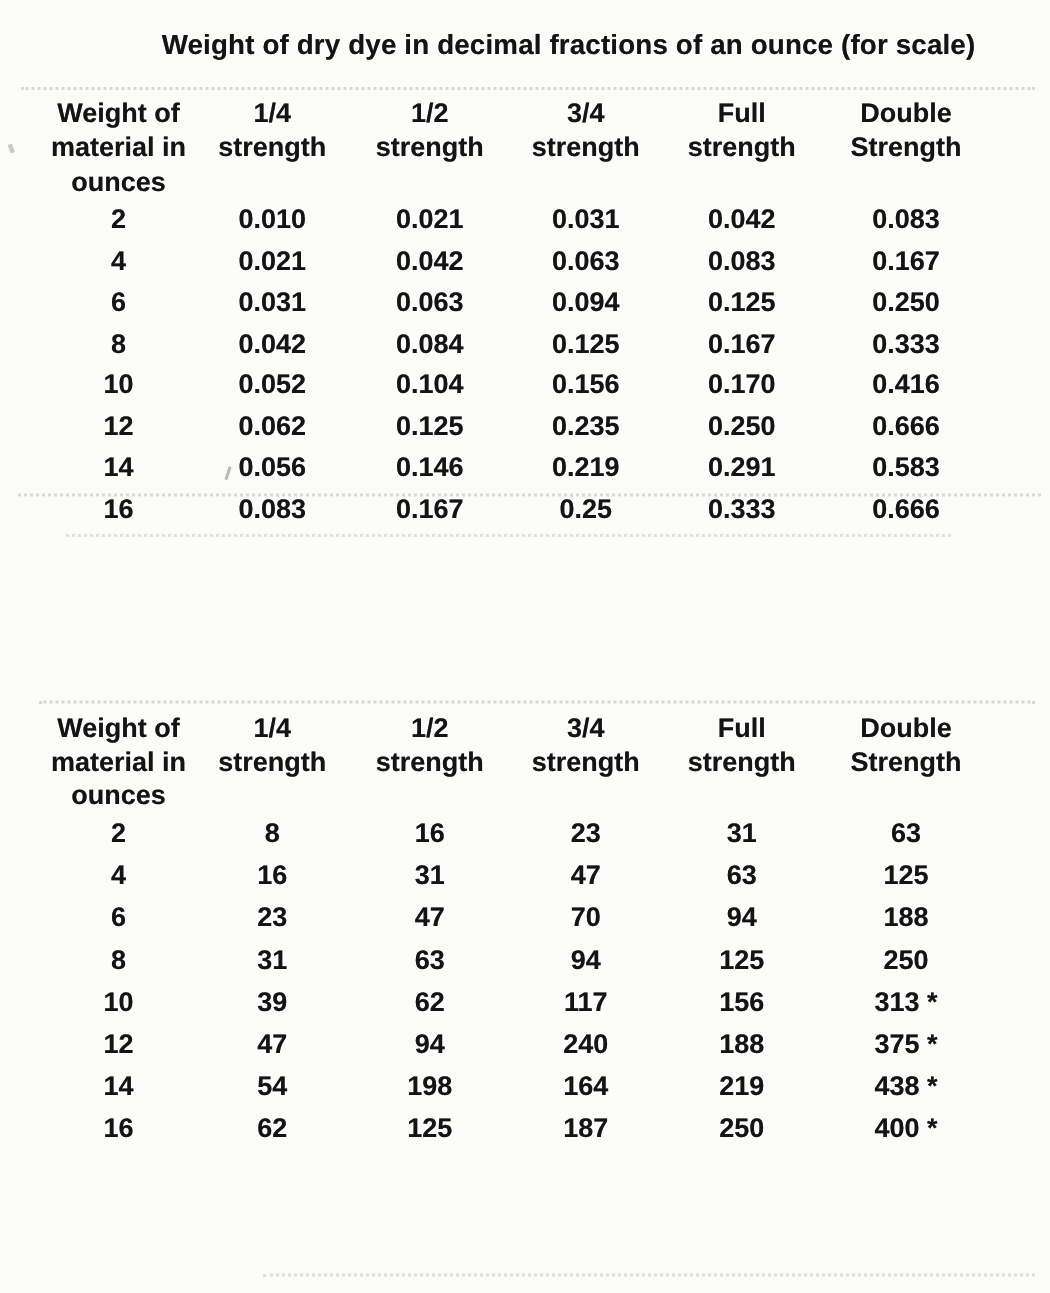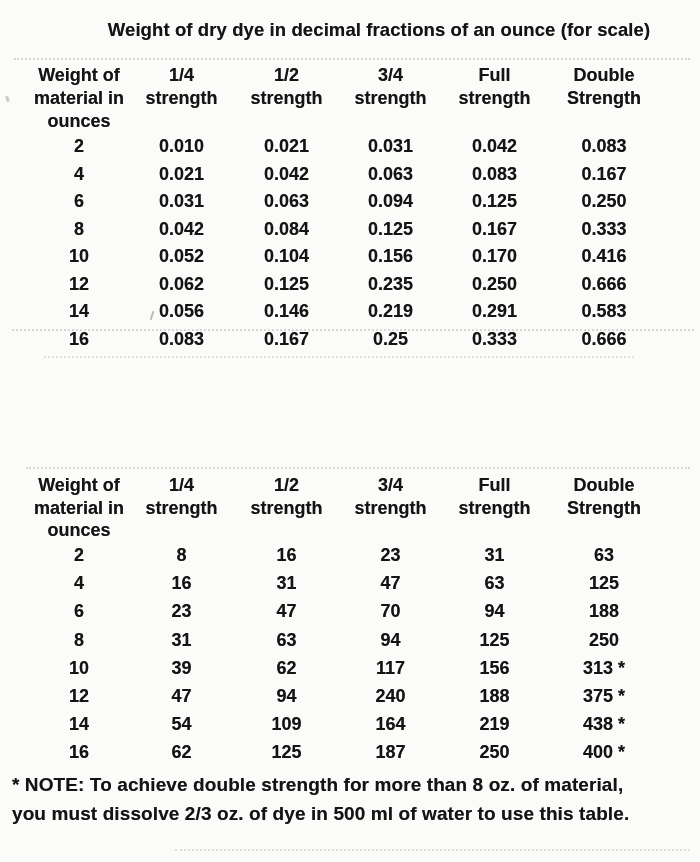--- a/index.html
+++ b/index.html
@@ -250,32 +250,30 @@
           <td>12</td>
           <td>47</td>
           <td>94</td>
           <td>240</td>
           <td>188</td>
           <td>375 *</td>
         </tr>
         <tr>
           <td>14</td>
           <td>54</td>
-          <td>109</td>
+          <td>198</td>
           <td>164</td>
           <td>219</td>
           <td>438 *</td>
         </tr>
         <tr>
           <td>16</td>
           <td>62</td>
           <td>125</td>
           <td>187</td>
           <td>250</td>
           <td>400 *</td>
         </tr>
       </tbody>
   </table>
 
-  <div class="footnote">* NOTE: To achieve double strength for more than 8 oz. of material,
-you must dissolve 2/3 oz. of dye in 500 ml of water to use this table.</div>
 
 </div>
 
 </body></html>

